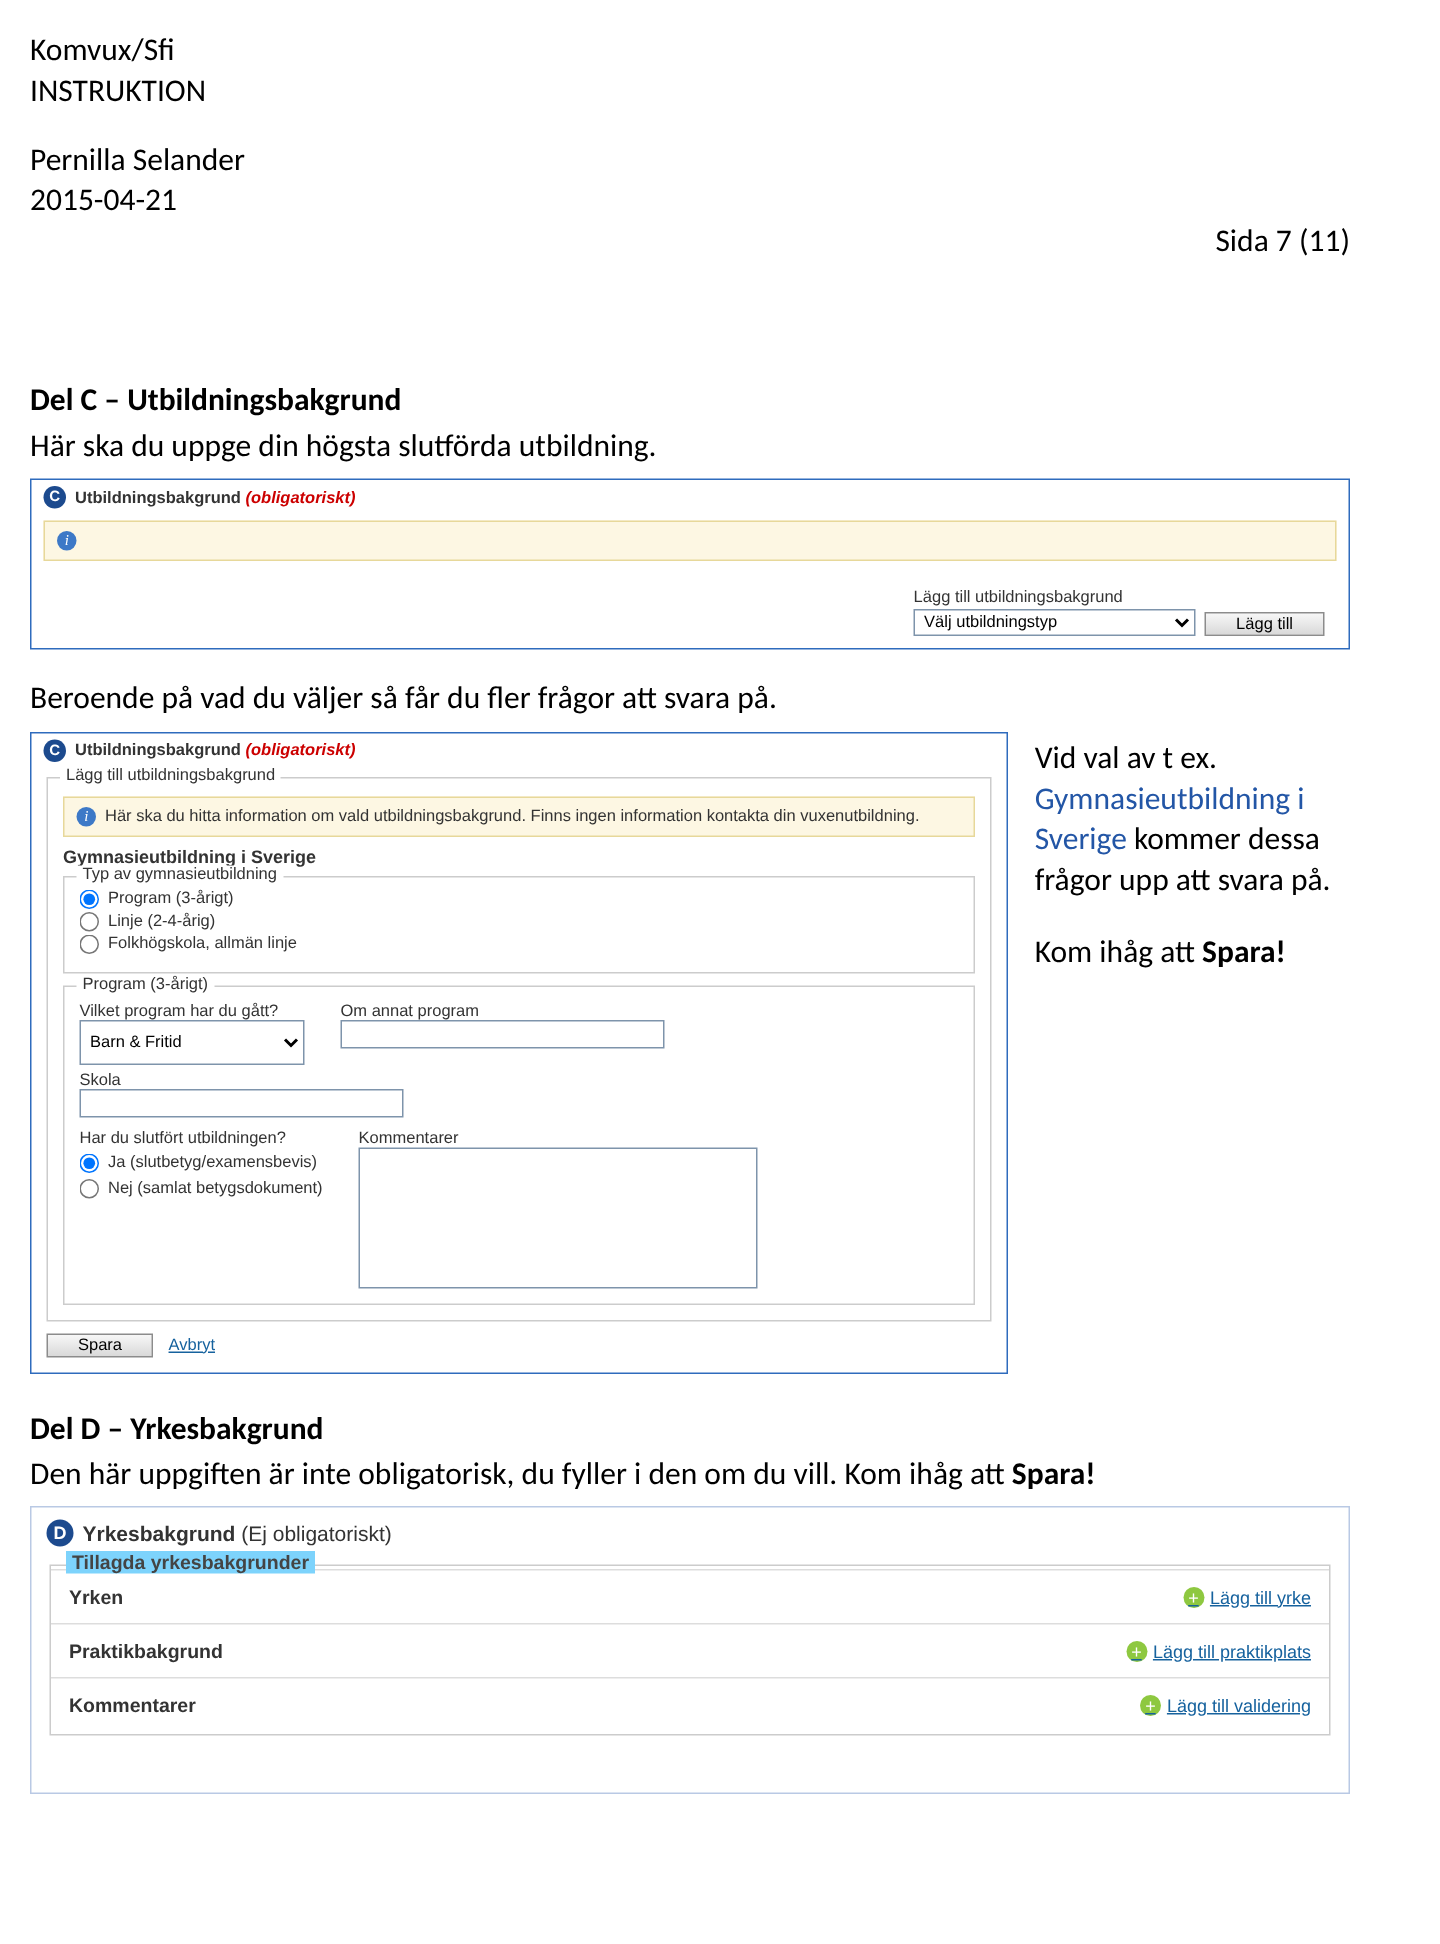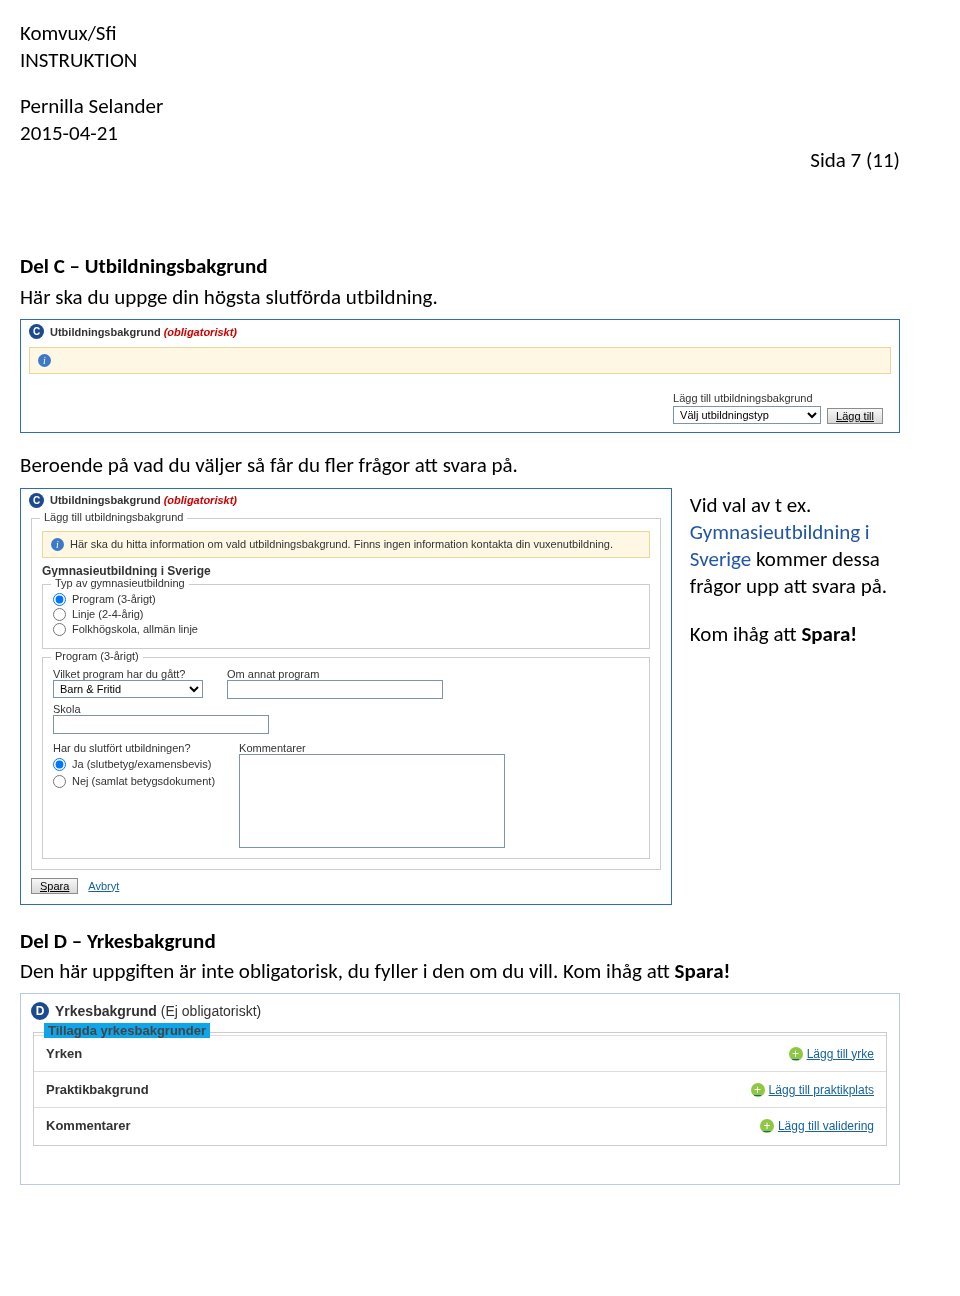--- a/index.html
+++ b/index.html
@@ -100,32 +100,31 @@
     right: 16px;
     bottom: 8px;
     display: flex;
     align-items: flex-end;
     gap: 6px;
   }
   .add-row label { display: block; font-size: 11px; margin-bottom: 2px; }
   .select {
     border: 1px solid #7e94ab;
     background: #fff;
-    width: 148px;
+    width: 188px;
     height: 18px;
     font: inherit;
     padding: 0 2px;
   }
   .btn {
     border: 1px solid #8c8c8c;
     background: linear-gradient(#f7f7f7,#d9d9d9);
-    padding: 1px 8px;
+    padding: 1px 20px;
     font: inherit;
     cursor: pointer;
-    text-decoration: underline;
   }
 
   
   .row2 {
     display: flex;
     gap: 18px;
     align-items: flex-start;
   }
   .panel2 {
     border: 1px solid #2e6bbd;
@@ -154,21 +153,21 @@
   .field-row {
     display: flex;
     gap: 24px;
     margin-top: 4px;
   }
   .field { display: flex; flex-direction: column; font-size: 11px; }
   .field input[type="text"], .field select, .textarea {
     border: 1px solid #7e94ab; background: #fff;
     font: inherit; padding: 1px 2px;
   }
-  .field select { width: 150px; height: 18px; }
+  .field select { width: 150px; height: 30px; }
   .field input[type="text"] { width: 220px; height: 15px; }
   .field.wide input { width: 210px; }
   .textarea { width: 260px; height: 90px; resize: none; }
   .panel2 .bottom-btns {
     margin: 8px 10px 0;
     display: flex;
     gap: 10px;
     align-items: center;
   }
   .link { color: #16629e; text-decoration: underline; cursor: pointer; }
@@ -181,21 +180,21 @@
 
   
   .panel3 .inner {
     margin: 10px 12px 6px;
     border: 1px solid #ccc;
     position: relative;
     padding: 2px 0;
   }
   .panel3 .inner-title {
     position: absolute; top: -10px; left: 10px;
-    background: #0ea5e9; padding: 0 4px;
+    background: #7dd3fc; padding: 0 4px;
     font-size: 13px; font-weight: bold; color: #444;
   }
   .yrkes-row {
     display: flex; justify-content: space-between;
     padding: 10px 12px;
     border-top: 1px solid #ddd;
     font-size: 13px;
     font-weight: bold;
     color: #333;
   }

